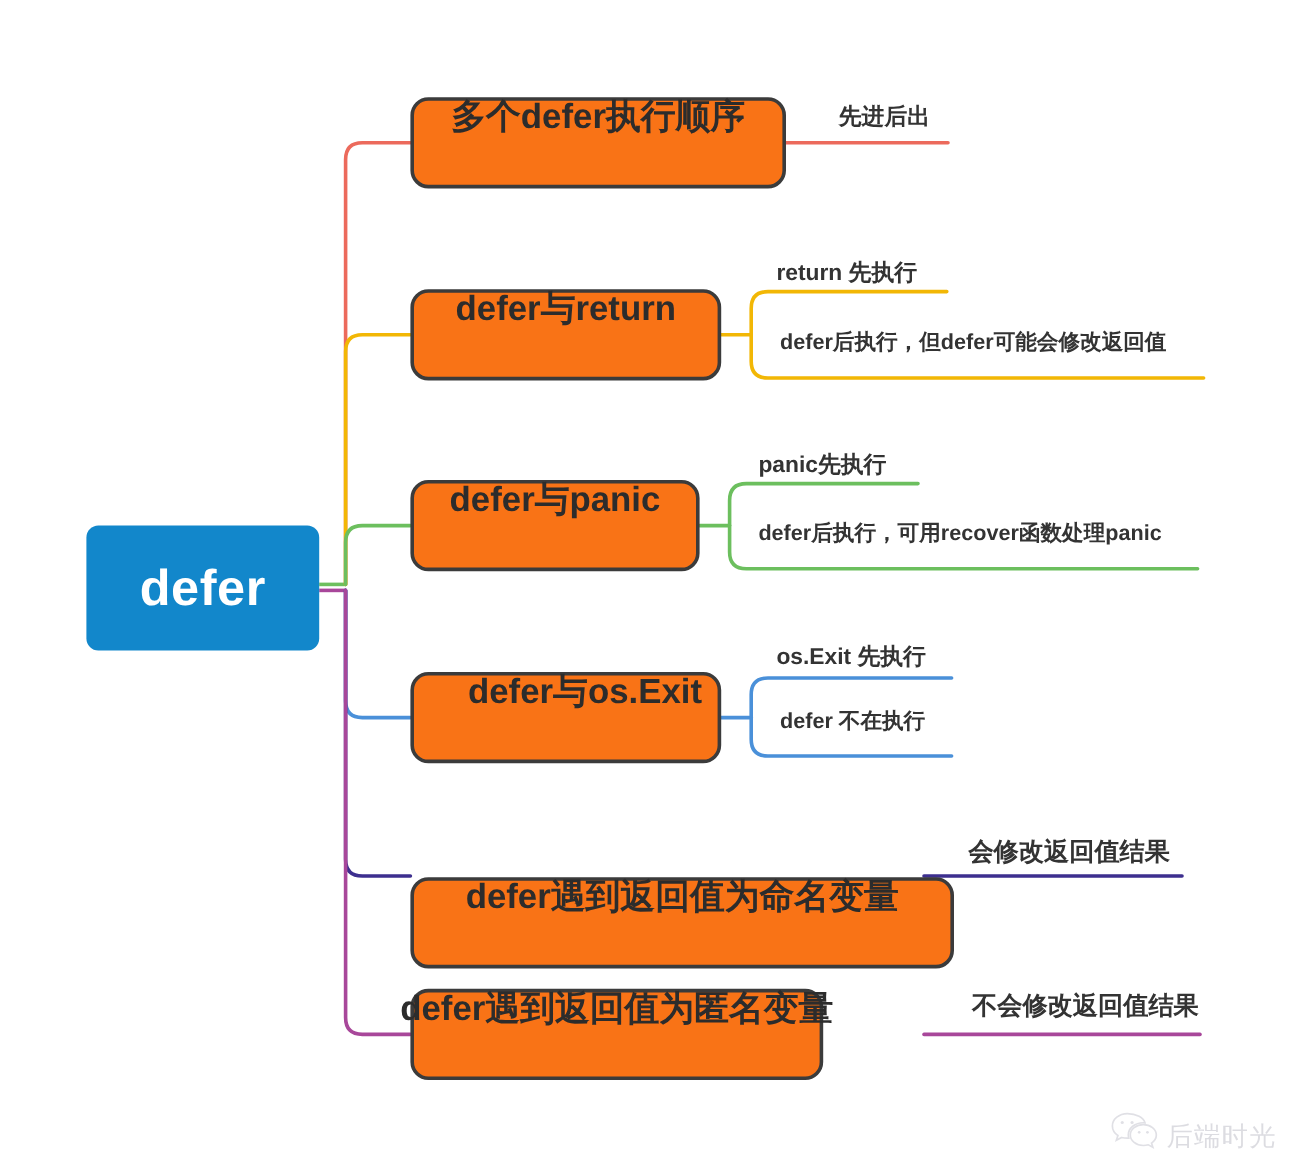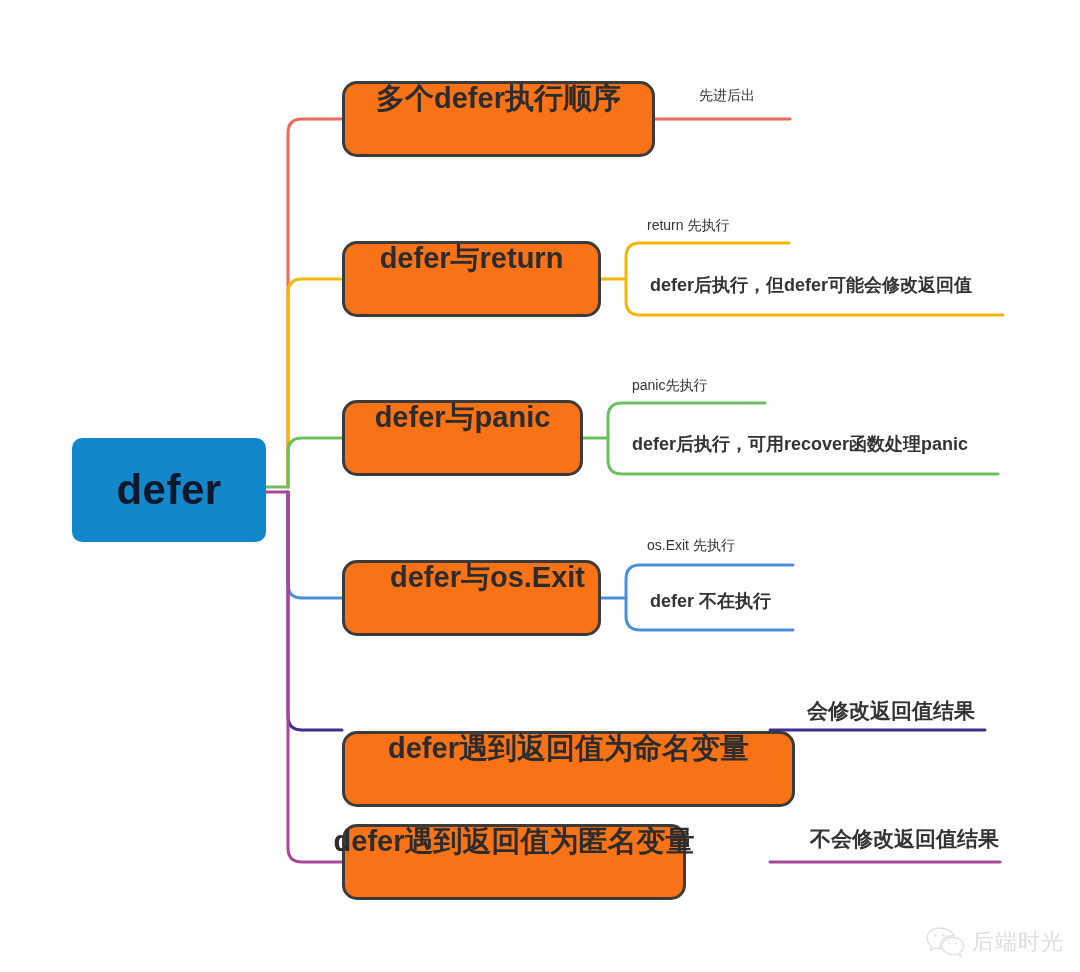--- a/index.html
+++ b/index.html
@@ -34,21 +34,21 @@
     width: 194px;
     height: 104px;
     background: #1287cb;
     border-radius: 10px;
     display: flex;
     align-items: center;
     justify-content: center;
     z-index: 5;
   }
   .root-node .root-label {
-    color: #0f172a;
+    color: #ffffff;
     font-size: 42px;
     font-weight: bold;
     letter-spacing: 0.5px;
     line-height: 1;
   }
 
   
   .node {
     position: absolute;
     background: #f97316;
@@ -68,31 +68,31 @@
   }
 
   
   .leaf {
     position: absolute;
     color: #333333;
     white-space: nowrap;
     line-height: 1;
     z-index: 4;
   }
-  .leaf-lg { font-size: 14px; font-weight: normal; }
+  .leaf-lg { font-size: 19px; font-weight: bold; }
   .leaf-md { font-size: 18px; font-weight: bold; }
   .leaf-sm { font-size: 21px; font-weight: bold; }
 
   
   .watermark {
     position: absolute;
     right: 16px;
     bottom: 14px;
     display: flex;
-    align-items: center;
+    align-items: flex-end;
     gap: 7px;
     opacity: 0.30;
     z-index: 6;
   }
   .watermark .wm-text {
     font-size: 22px;
     color: #8e8e9e;
     letter-spacing: 1px;
     line-height: 1;
   }

